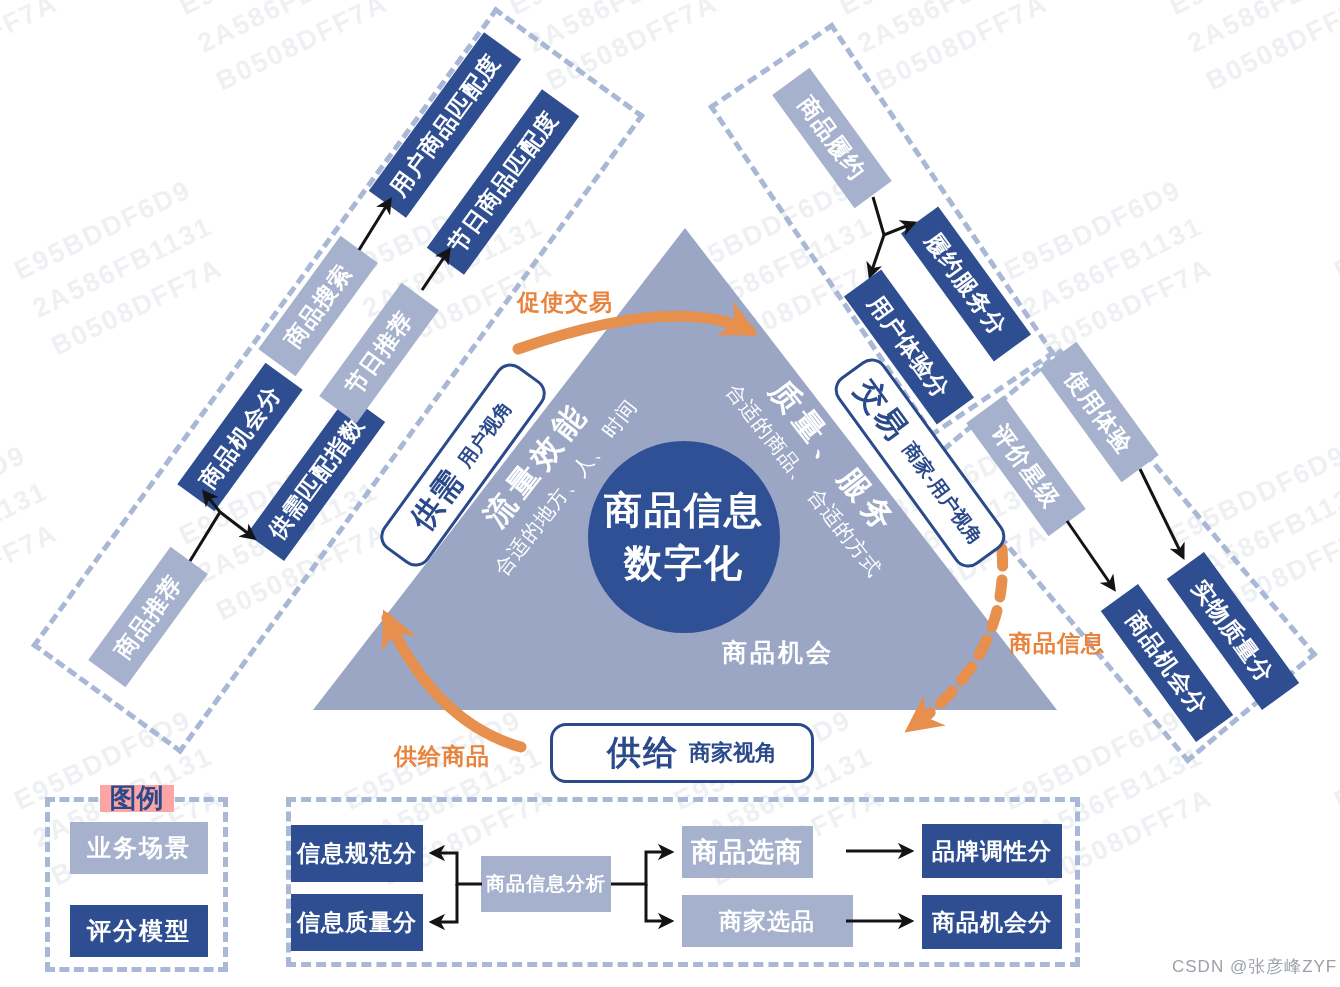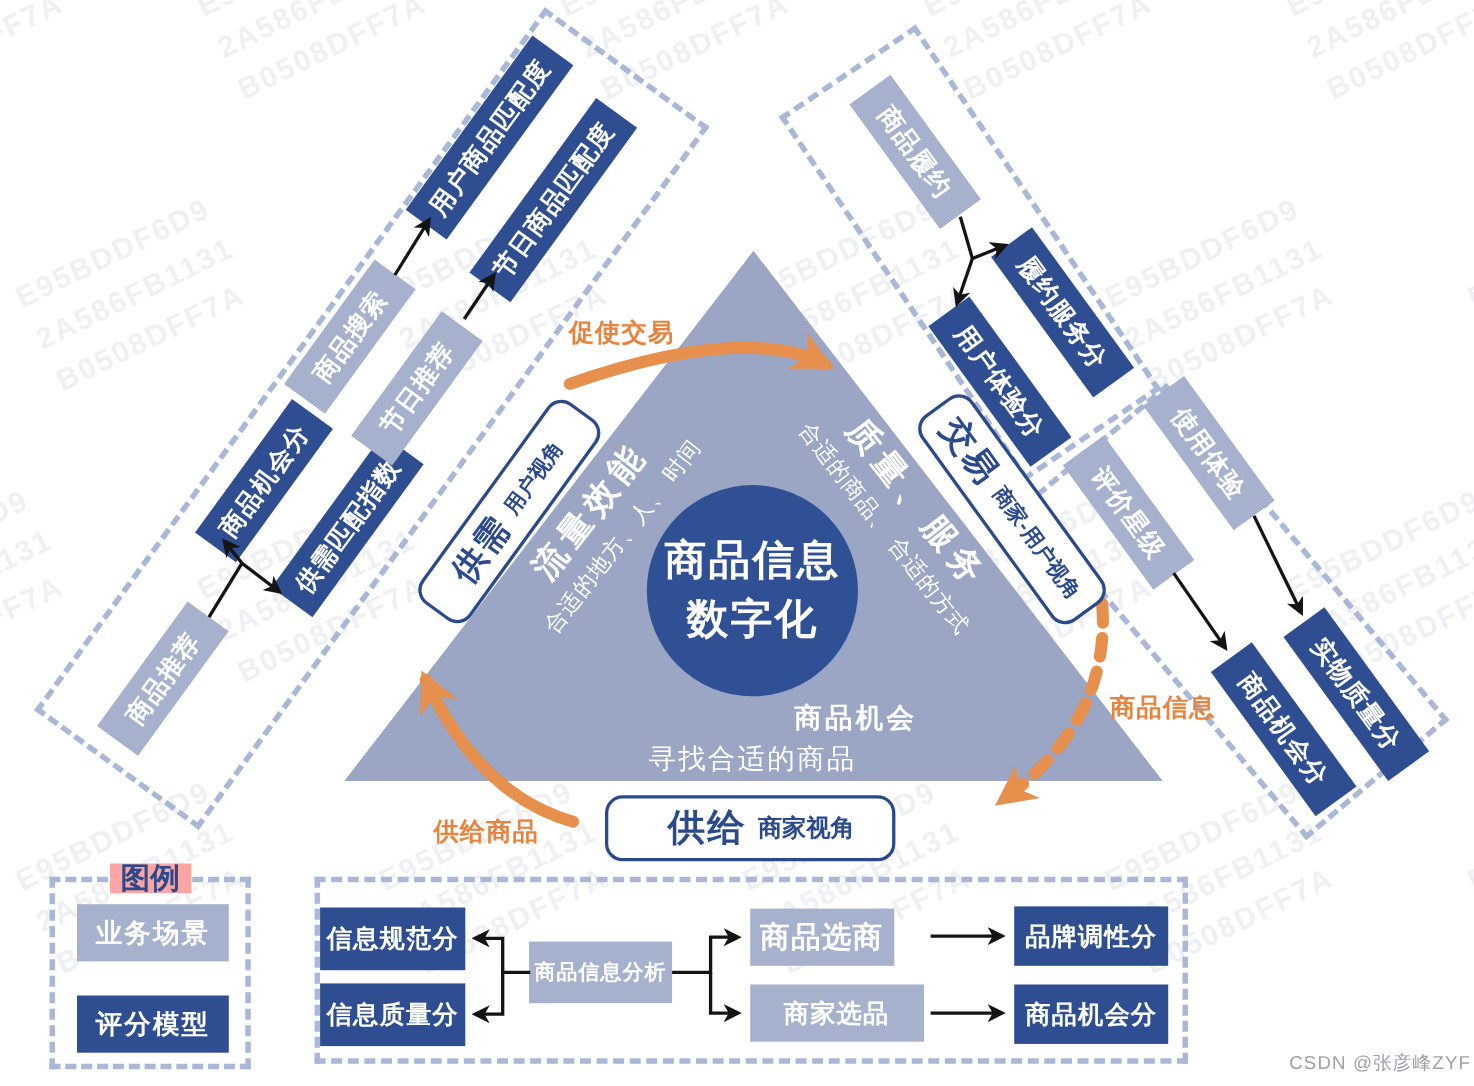--- a/index.html
+++ b/index.html
@@ -161,42 +161,41 @@
   </div>
   <div class="edge-text edge-right">
     <div class="edge-big">质量、服务</div>
     <div class="edge-small">合适的商品、 合适的方式</div>
   </div>
   <div class="circle">
     <div>商品信息</div>
     <div>数字化</div>
   </div>
   <div class="tri-caption">商品机会</div>
-  <div class="tri-sub">寻找合适的商品</div>
 
   <div id="nodes-layer">
       <div class="node scenario" style="left: 78px; top: 594px; width: 140px; height: 46px; transform: rotate(-54deg); font-size: 23px;">商品推荐</div>
       <div class="node model" style="left: 165px; top: 414px; width: 150px; height: 46px; transform: rotate(-54deg); font-size: 23px;">商品机会分</div>
       <div class="node model" style="left: 230px; top: 455px; width: 172px; height: 46px; transform: rotate(-54deg); font-size: 23px;">供需匹配指数</div>
       <div class="node scenario" style="left: 248px; top: 283px; width: 140px; height: 46px; transform: rotate(-54deg); font-size: 23px;">商品搜索</div>
       <div class="node scenario" style="left: 309px; top: 330px; width: 140px; height: 46px; transform: rotate(-54deg); font-size: 23px;">节日推荐</div>
       <div class="node model" style="left: 347px; top: 102px; width: 196px; height: 46px; transform: rotate(-54deg); font-size: 23px;">用户商品匹配度</div>
       <div class="node model" style="left: 405px; top: 159px; width: 196px; height: 46px; transform: rotate(-54deg); font-size: 23px;">节日商品匹配度</div>
       <div class="node scenario" style="left: 762px; top: 115px; width: 140px; height: 46px; transform: rotate(54deg); font-size: 23px;">商品履约</div>
       <div class="node model" style="left: 887px; top: 261px; width: 158px; height: 46px; transform: rotate(54deg); font-size: 23px;">履约服务分</div>
       <div class="node model" style="left: 830px; top: 324px; width: 158px; height: 46px; transform: rotate(54deg); font-size: 23px;">用户体验分</div>
       <div class="node scenario" style="left: 1029px; top: 389px; width: 140px; height: 46px; transform: rotate(54deg); font-size: 23px;">使用体验</div>
       <div class="node scenario" style="left: 956px; top: 443px; width: 140px; height: 46px; transform: rotate(54deg); font-size: 23px;">评价星级</div>
       <div class="node model" style="left: 1152px; top: 608px; width: 162px; height: 46px; transform: rotate(54deg); font-size: 23px;">实物质量分</div>
       <div class="node model" style="left: 1086px; top: 640px; width: 162px; height: 46px; transform: rotate(54deg); font-size: 23px;">商品机会分</div>
       <div class="node model" style="left: 291px; top: 824.5px; width: 132px; height: 57px; font-size: 23px;">信息规范分</div>
       <div class="node model" style="left: 291px; top: 893.5px; width: 132px; height: 57px; font-size: 23px;">信息质量分</div>
       <div class="node scenario" style="left: 481px; top: 856px; width: 130px; height: 56px; font-size: 19px;">商品信息分析</div>
       <div class="node scenario" style="left: 681.5px; top: 826px; width: 131px; height: 52px; font-size: 27px;">商品选商</div>
-      <div class="node scenario" style="left: 681.5px; top: 895px; width: 158px; height: 52px; font-size: 23px;">商家选品</div>
+      <div class="node scenario" style="left: 681.5px; top: 895px; width: 171px; height: 52px; font-size: 23px;">商家选品</div>
       <div class="node model" style="left: 922px; top: 824px; width: 140px; height: 54px; font-size: 23px;">品牌调性分</div>
       <div class="node model" style="left: 922px; top: 895px; width: 140px; height: 54px; font-size: 23px;">商品机会分</div>
     </div>
 
   <svg class="arrows" width="1340" height="987" viewBox="0 0 1340 987">
     <defs>
       <marker id="mB" viewBox="0 0 10 10" refX="8" refY="5" markerWidth="5.5" markerHeight="5.5" orient="auto-start-reverse">
         <path d="M0,0 L10,5 L0,10 L2.8,5 z" fill="#141414"></path>
       </marker>
       <marker id="mO" viewBox="0 0 10 10" refX="7.5" refY="5" markerWidth="3.4" markerHeight="3.4" orient="auto-start-reverse">

